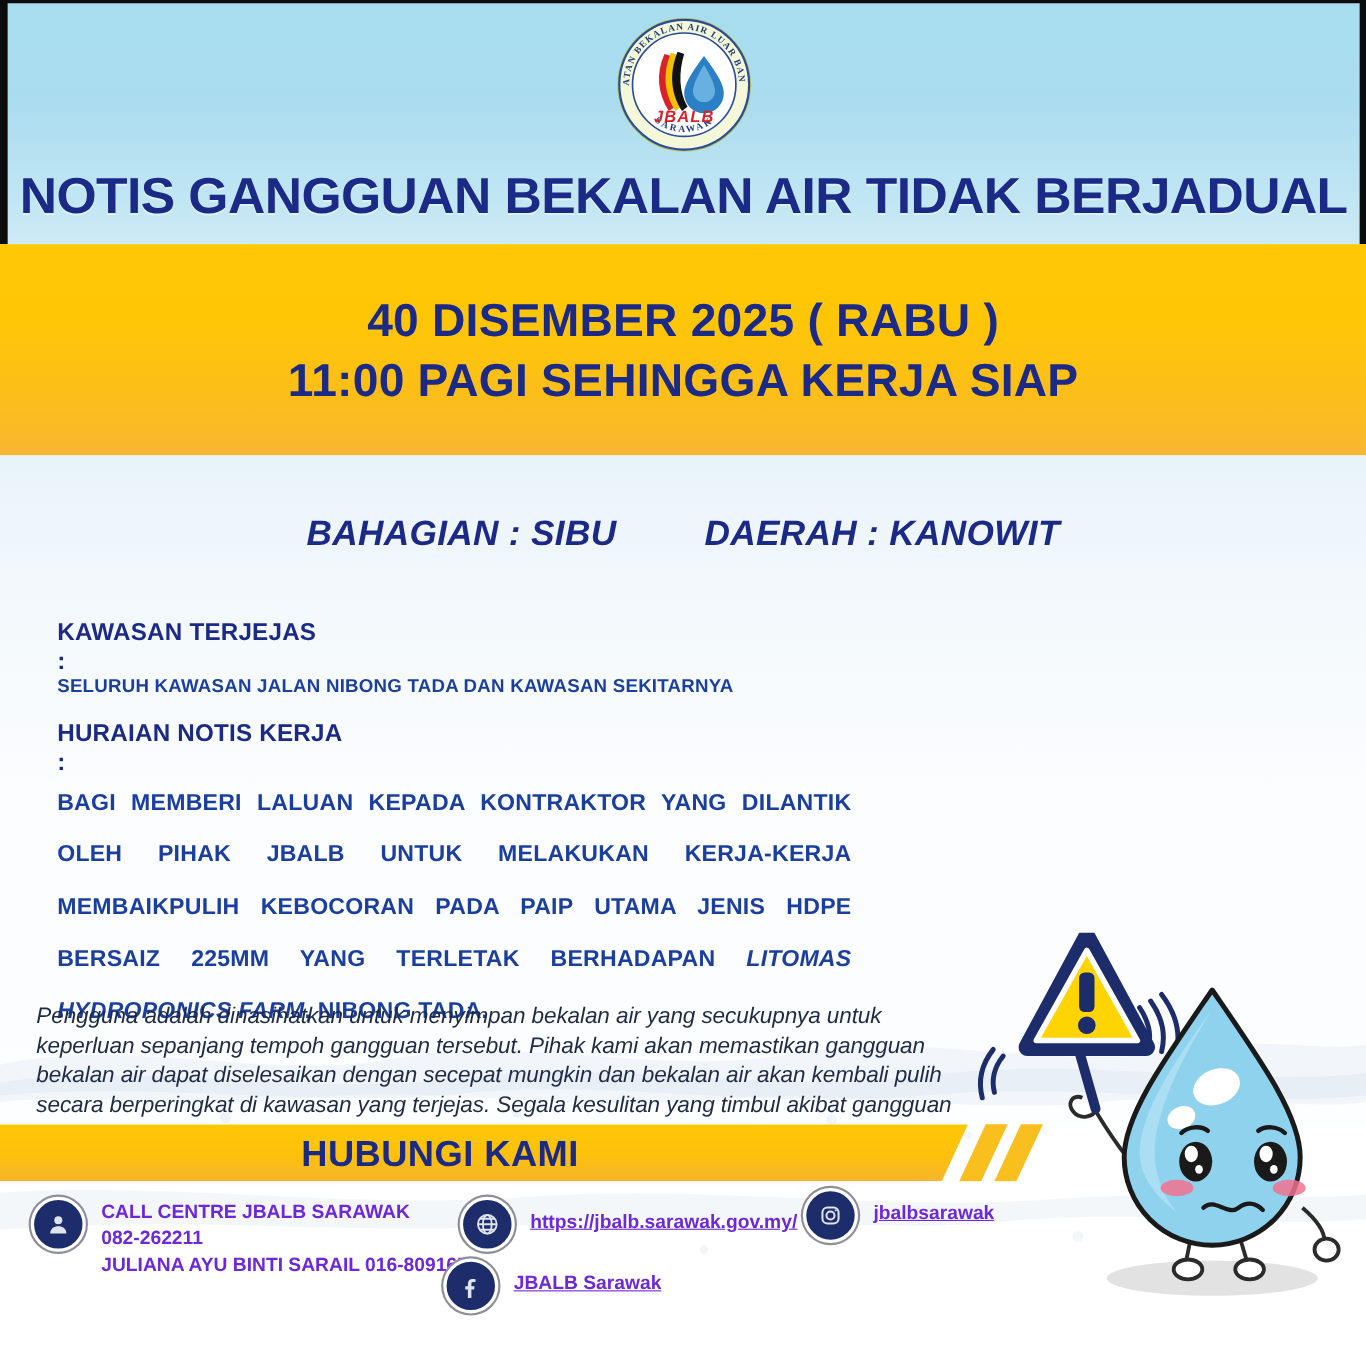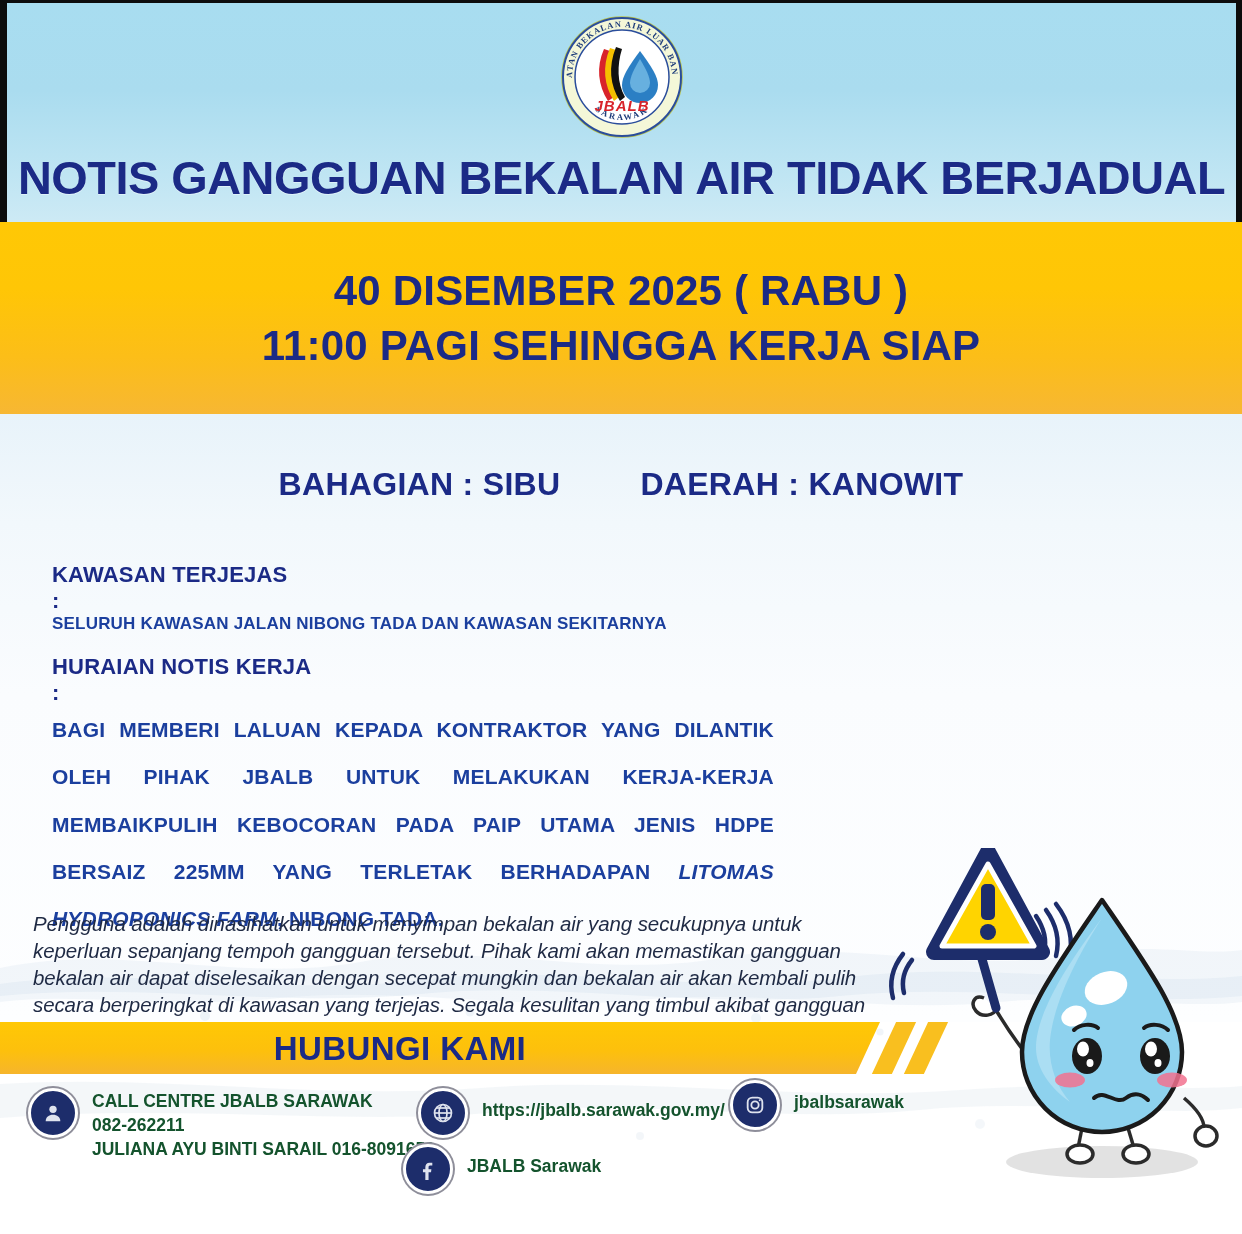--- a/index.html
+++ b/index.html
@@ -91,20 +91,21 @@
     opacity: 0.55;
     pointer-events: none;
   }
   .region-row {
     position: absolute;
     left: 0; top: 52px;
     width: 100%;
     display: flex;
     justify-content: center;
     gap: 80px;
+    font-style: italic;
   }
   .region-text {
     color: #1b2a86;
     font-weight: bold;
     font-size: 32px;
     letter-spacing: 0.3px;
     white-space: nowrap;
   }
 
   .field-row {
@@ -227,29 +228,29 @@
     background: #1d2d6b;
     border: 3px solid #ffffff;
     box-shadow: 0 0 0 2px #8e8e9a;
     display: flex;
     align-items: center;
     justify-content: center;
     flex: 0 0 auto;
   }
   .contact-text {
     margin-left: 14px;
-    color: #14532d;
+    color: #6d28d9;
     font-weight: bold;
     font-size: 17.5px;
     line-height: 1.37;
     white-space: nowrap;
     padding-top: 2px;
   }
   .contact-text .line { display: block; }
-  .contact-text.single { padding-top: 11px; }
+  .contact-text.single { padding-top: 11px; text-decoration: underline; }
 
   
   .mascot {
     position: absolute;
     left: 884px;
     top: 848px;
     width: 358px;
     height: 348px;
     pointer-events: none;
   }

